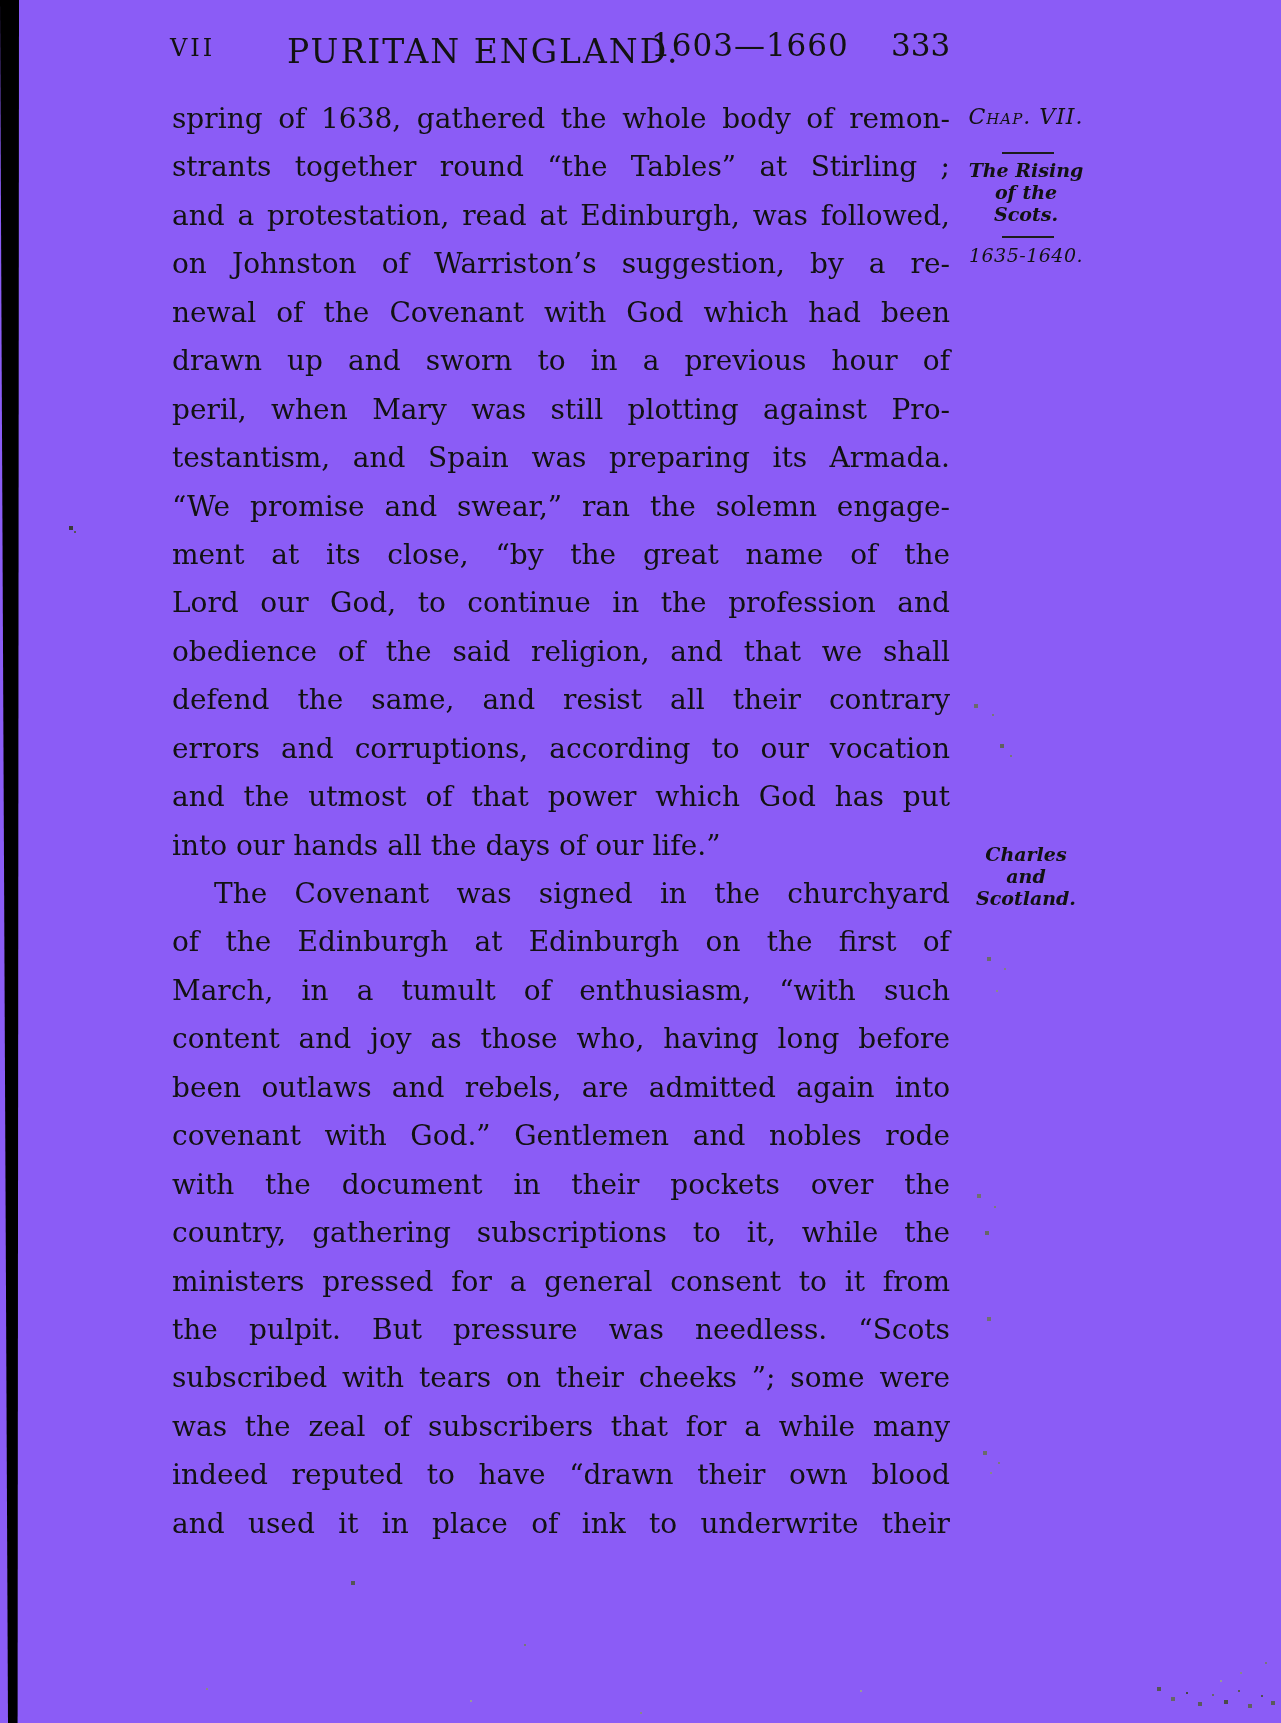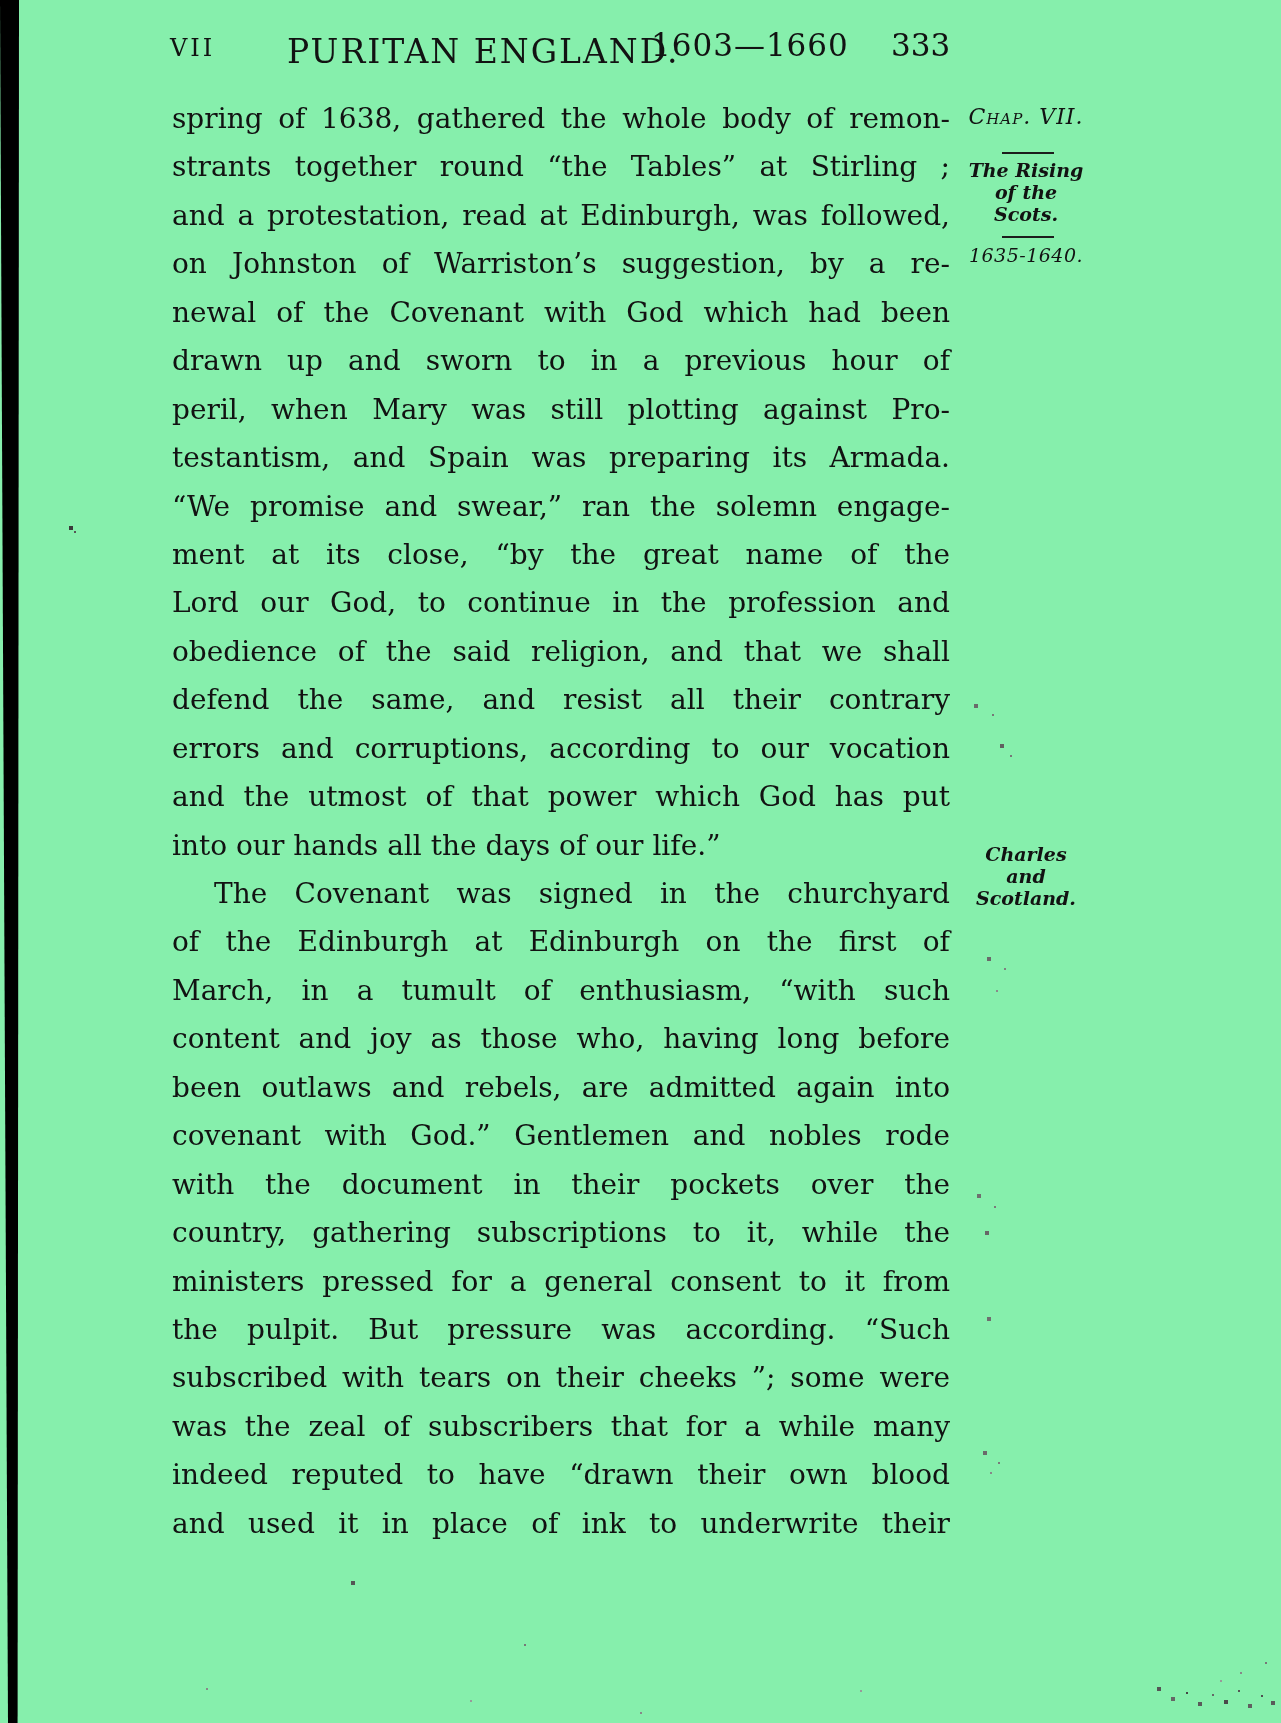--- a/index.html
+++ b/index.html
@@ -1,19 +1,19 @@
 <!DOCTYPE html>
 <html><head>
 <meta charset="utf-8">
 <style>
   html,body { margin:0; padding:0; background:#e8e8e8; }
   .page {
     position:relative;
     width:1281px; height:1723px;
-    background:#86efac;
+    background:#8b5cf6;
     overflow:hidden;
     font-family:"DejaVu Serif","Liberation Serif",serif;
     color:#121212;
   }
   
   .scan-bar {
     position:absolute; left:0; top:0;
     width:20px; height:1723px;
     background:#000;
     clip-path:polygon(0 0, 95% 0, 88% 100%, 40% 100%);
@@ -123,21 +123,21 @@
     <div class="bodyline no-just">into our hands all the days of our life.”</div>
     <div class="bodyline indent">The Covenant was signed in the churchyard</div>
     <div class="bodyline">of the Edinburgh at Edinburgh on the first of</div>
     <div class="bodyline">March, in a tumult of enthusiasm, “with such</div>
     <div class="bodyline">content and joy as those who, having long before</div>
     <div class="bodyline">been outlaws and rebels, are admitted again into</div>
     <div class="bodyline">covenant with God.”  Gentlemen and nobles rode</div>
     <div class="bodyline">with the document in their pockets over the</div>
     <div class="bodyline">country, gathering subscriptions to it, while the</div>
     <div class="bodyline">ministers pressed for a general consent to it from</div>
-    <div class="bodyline">the pulpit.  But pressure was according.  “Such</div>
+    <div class="bodyline">the pulpit.  But pressure was needless.  “Scots</div>
     <div class="bodyline">subscribed with tears on their cheeks ”; some were</div>
     <div class="bodyline">was the zeal of subscribers that for a while many</div>
     <div class="bodyline">indeed reputed to have “drawn their own blood</div>
     <div class="bodyline">and used it in place of ink to underwrite their</div>
   </div>
 
   <div class="sidenote sn-chap">Chap. VII.</div>
   <div class="sn-rule sn-rule-1"></div>
   <div class="sidenote sn-rising">
     <div>The Rising</div>

